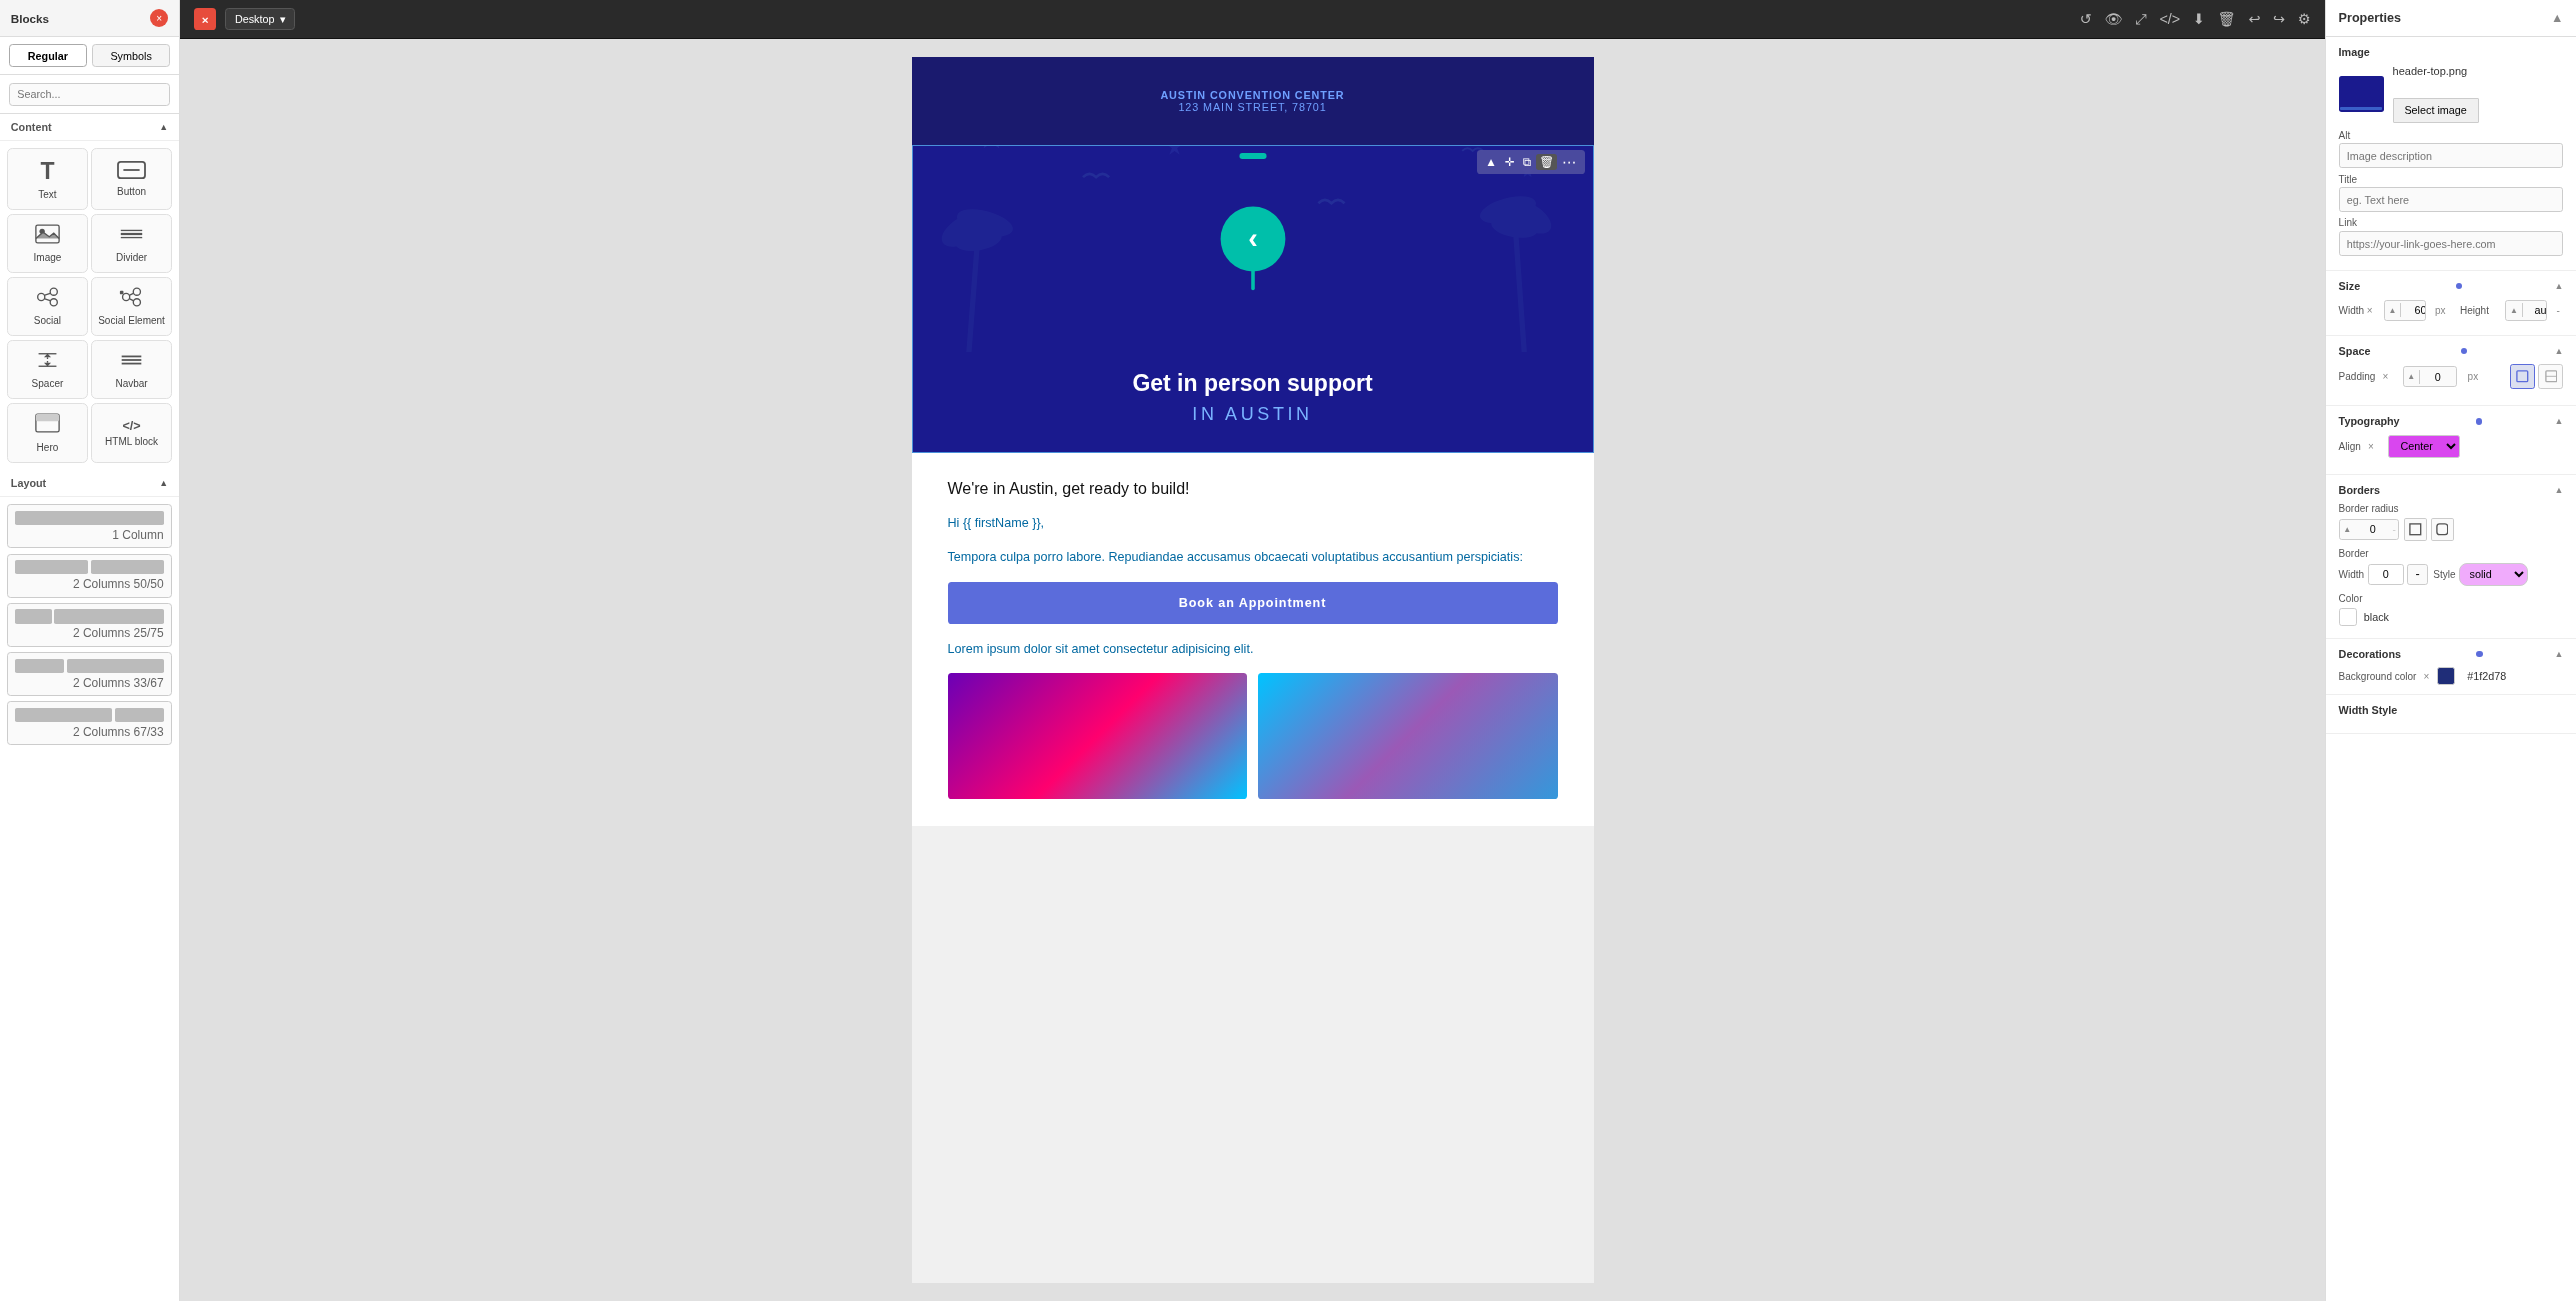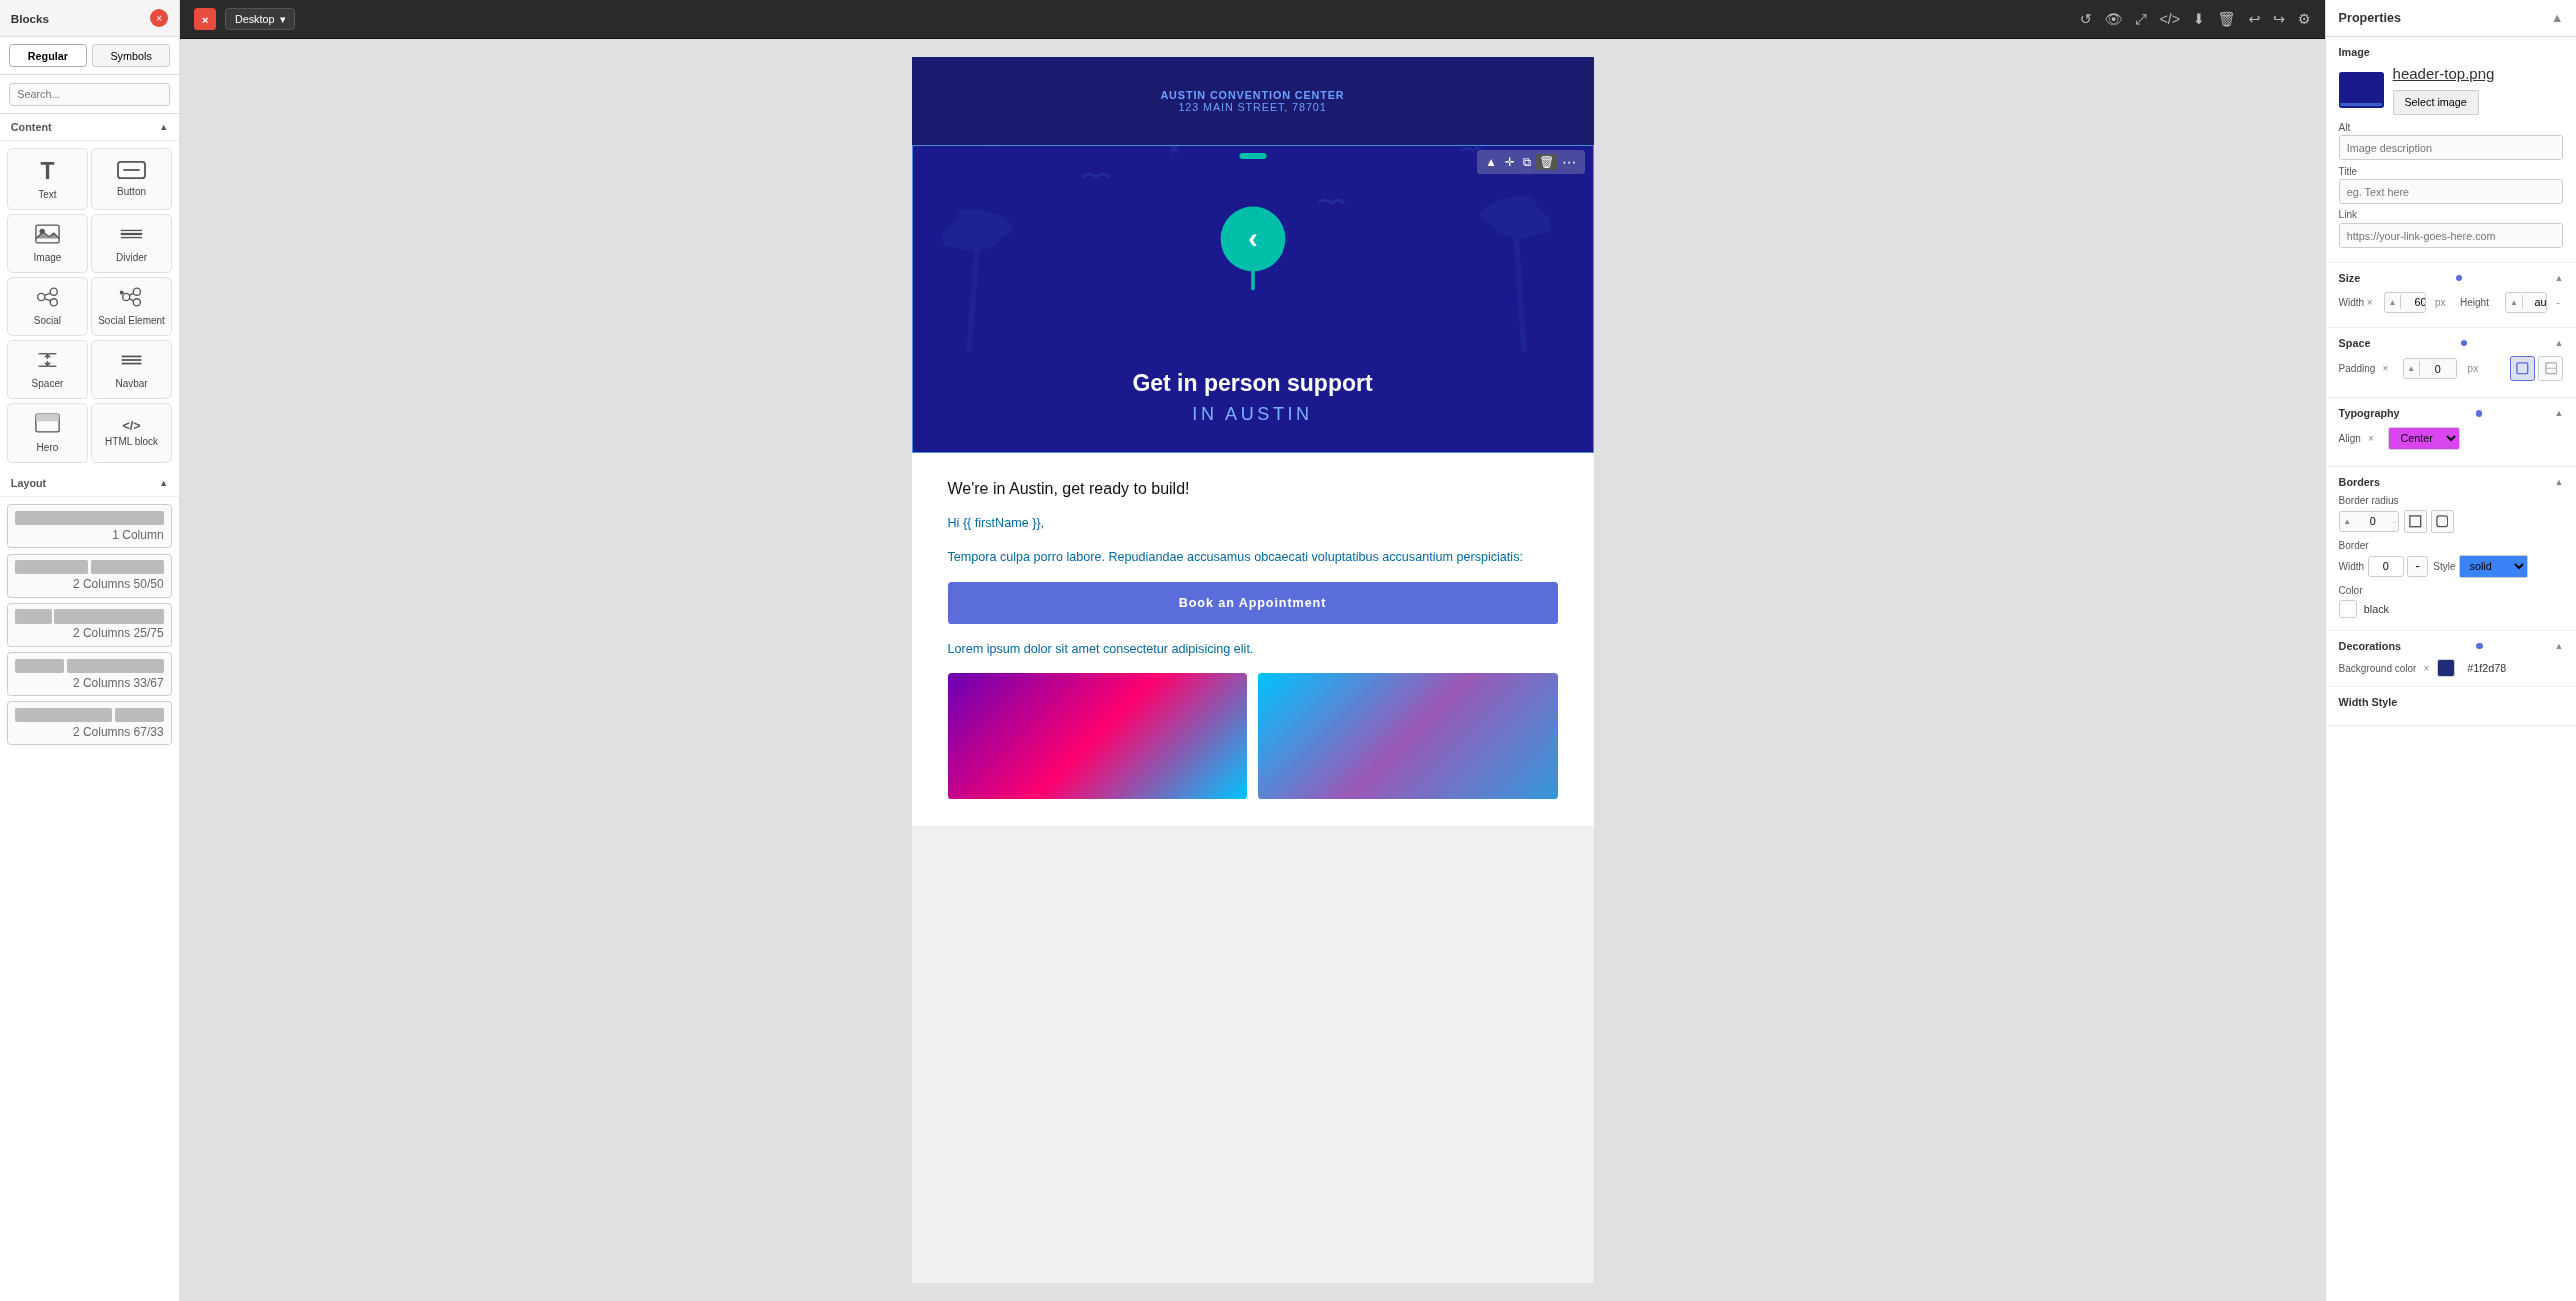--- a/index.html
+++ b/index.html
@@ -94,21 +94,21 @@
     .padding-btn { width: 25px; height: 25px; border: 0.9px solid #ccc; border-radius: 2.7px; background: #fafafa; cursor: pointer; display: flex; align-items: center; justify-content: center; font-size: 12.6px; color: #555; }
     .padding-btn.active { background: #dce0f0; border-color: #5b6cdb; }
     .align-select { border: 0.9px solid #ccc; border-radius: 2.7px; padding: 3.6px 7.2px; font-size: 10.8px; background: #d946ef; min-width: 72px; }
     .radius-input-grp { display: flex; align-items: center; border: 0.9px solid #ccc; border-radius: 2.7px; overflow: hidden; background: #fafafa; }
     .radius-input-grp input { width: 36px; border: none; background: transparent; padding: 3.6px 4.5px; font-size: 10.8px; text-align: center; }
     .border-shape-btns { display: flex; gap: 3.6px; }
     .border-shape-btn { width: 23px; height: 23px; border: 0.9px solid #ccc; border-radius: 1.8px; background: #fafafa; cursor: pointer; display: flex; align-items: center; justify-content: center; }
     .border-width-grp { display: flex; align-items: center; gap: 3.6px; }
     .border-minus { padding: 2.7px 7.2px; border: 0.9px solid #ccc; border-radius: 2.7px; background: #fafafa; cursor: pointer; font-size: 12.6px; }
     .border-num { width: 36px; text-align: center; border: 0.9px solid #ccc; border-radius: 2.7px; padding: 3.6px; font-size: 10.8px; }
-    .border-style-select { border: 0.9px solid #ccc; border-radius: 2px; padding: 3.6px 5.4px; font-size: 10.8px; background: #3b82f6; min-width: 63px; }
+    .border-style-select { border: 0.9px solid #ccc; border-radius: 8px; padding: 3.6px 5.4px; font-size: 10.8px; background: #f0abfc; min-width: 63px; }
     .color-row { display: flex; align-items: center; gap: 7.2px; margin-top: 3.6px; }
     .color-swatch { width: 18px; height: 18px; background: #fff; border: 0.9px solid #ccc; border-radius: 2.7px; cursor: pointer; }
     .color-label { font-size: 10.8px; color: #333; }
     .bg-color-row { display: flex; align-items: center; gap: 7.2px; }
     .bg-swatch { width: 18px; height: 18px; background: #1f2d78; border-radius: 2.7px; border: 0.9px solid #ccc; cursor: pointer; }
     .width-style-label { font-size: 10.8px; font-weight: 600; color: #333; }
   </style>
 </head>
 <body>
 
@@ -401,21 +401,21 @@
 
   <div class="prop-section">
     <div class="prop-section-title">
       <span>Image</span>
     </div>
     <div class="image-preview-row">
       <div class="image-thumb">
         <div class="image-thumb-inner"></div>
       </div>
       <div>
-        <div style="font-size:15px;color:#333;margin-bottom:8px;text-decoration:underline;">header-top.png</div>
+        <div style="font-size:11px;color:#333;margin-bottom:21px;">header-top.png</div>
         <button class="select-image-btn">Select image</button>
       </div>
     </div>
     <div style="margin-bottom:5.4px;">
       <div style="font-size:10px;color:#555;margin-bottom:2.7px;">Alt</div>
       <input class="alt-input" type="text" placeholder="Image description" style="">
     </div>
     <div style="margin-bottom:5.4px;">
       <div style="font-size:10px;color:#555;margin-bottom:2.7px;">Title</div>
       <input class="title-input" type="text" placeholder="eg. Text here" style="">

